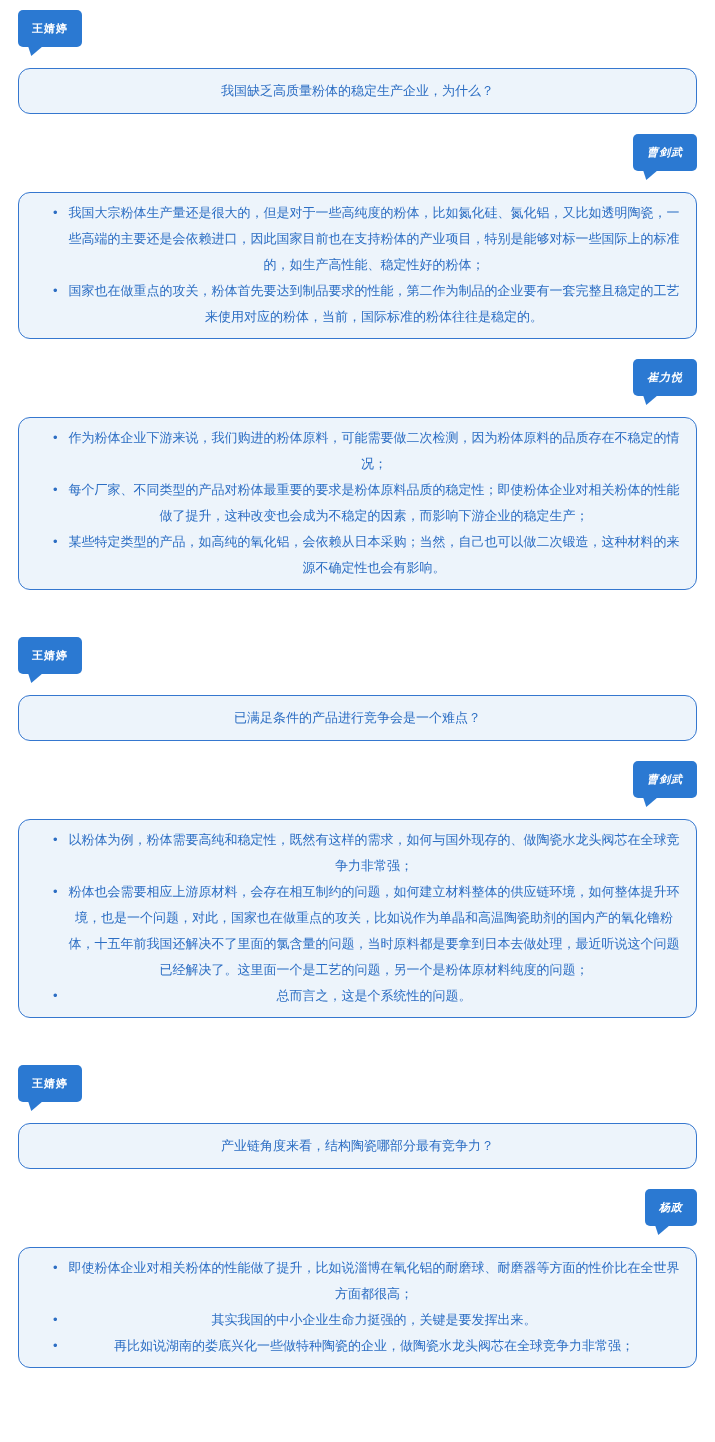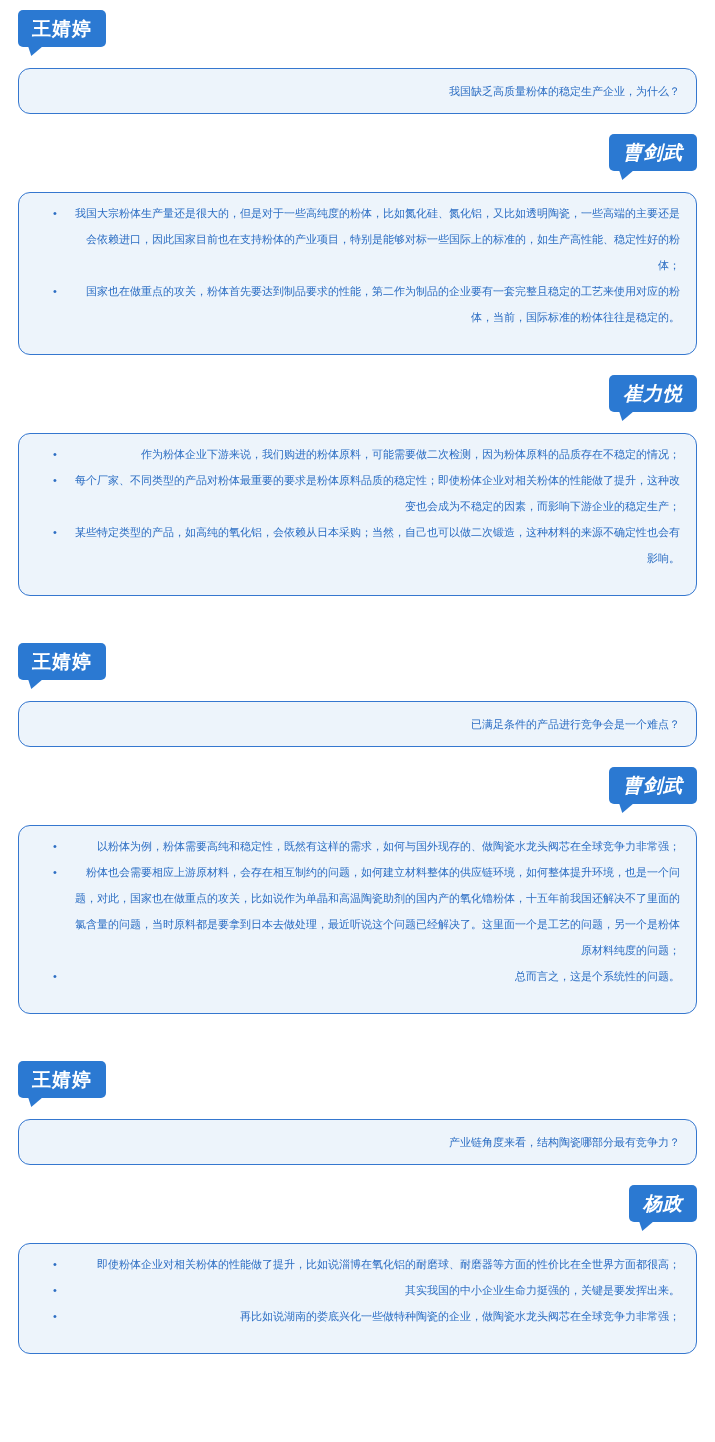--- a/index.html
+++ b/index.html
@@ -19,48 +19,48 @@
 
   .badge-row { line-height: 0; margin-bottom: 21px; }
   .msg.right .badge-row { text-align: right; font-style: italic; }
 
   .badge {
     position: relative;
     display: inline-block;
     background: #2b79d2;
     color: #ffffff;
     font-weight: bold;
-    font-size: 19px;
+    font-size: 11px;
     line-height: 21px;
     padding: 8px 14px;
     border-radius: 5px;
     letter-spacing: 1px;
   }
   .tail {
     position: absolute;
     left: 10px;
     bottom: -9px;
     width: 15px;
     height: 10px;
     background: #2b79d2;
     clip-path: polygon(0 0, 100% 0, 22% 100%);
   }
 
   .bubble {
     border: 1.5px solid #3577cf;
     background: #edf4fb;
     border-radius: 12px;
     color: #2b6dc3;
-    font-size: 11px;
+    font-size: 13px;
     line-height: 26px;
-    text-align: right;
+    text-align: center;
     box-sizing: border-box;
   }
   .bubble.question { padding: 9px 16px; }
-  .bubble.answer   { padding: 7px 16px 24px 16px; }
+  .bubble.answer   { padding: 7px 16px 8px 16px; }
   .bubble.question p { margin: 0; }
 
   .bubble ul {
     margin: 0;
     padding: 0 0 0 33px;
     list-style: none;
   }
   .bubble li { position: relative; }
   .bubble li::before {
     content: "\2022";

